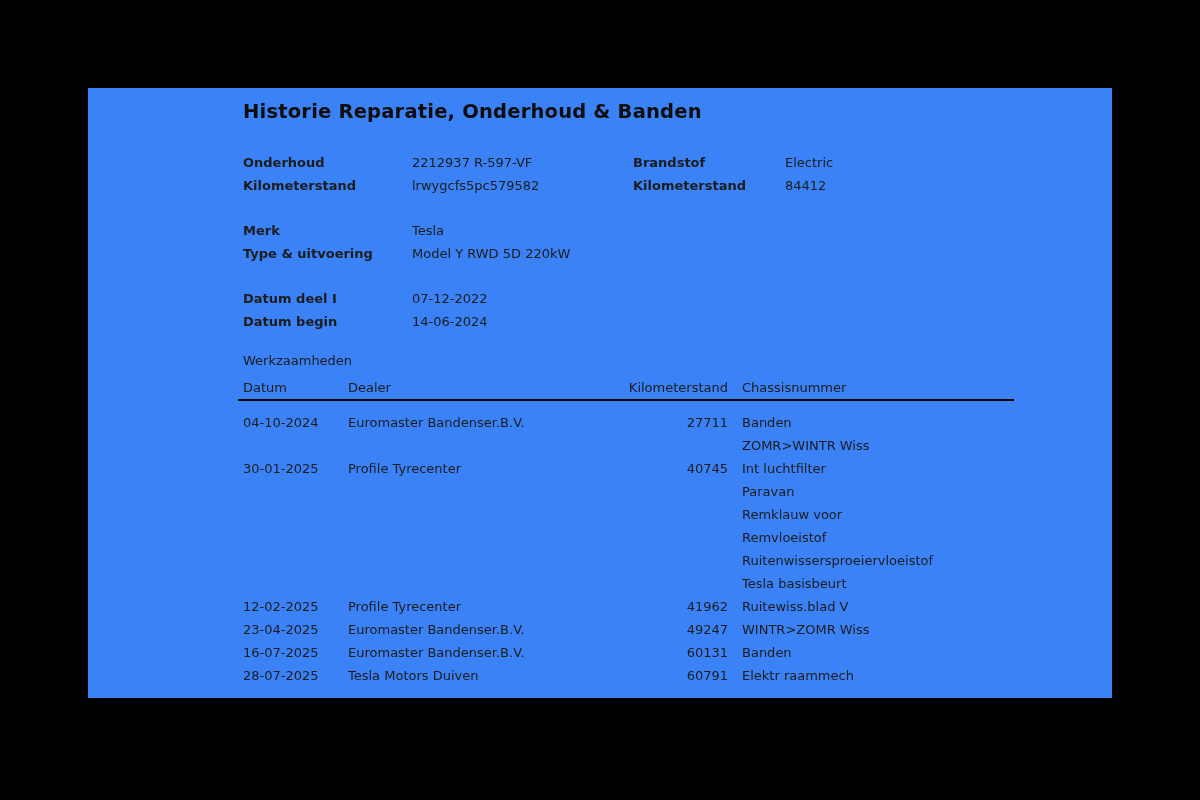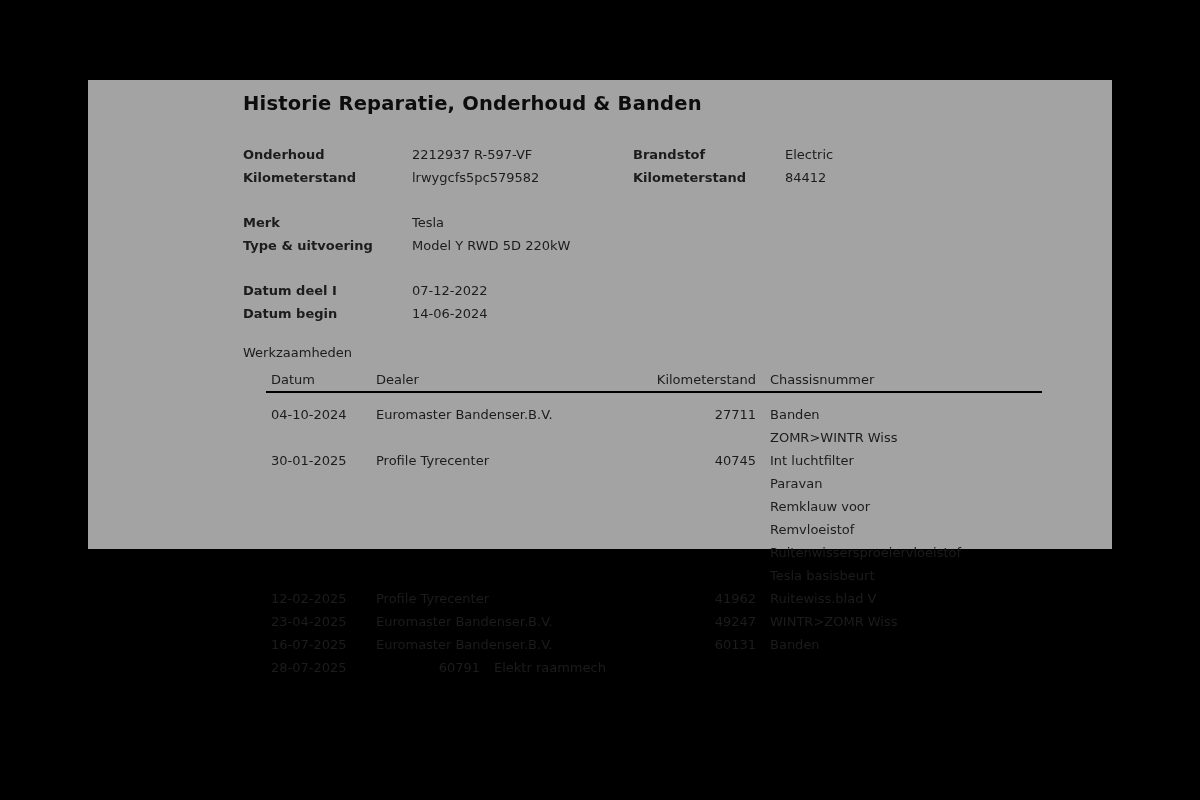--- a/index.html
+++ b/index.html
@@ -6,24 +6,24 @@
   html, body { width: 1200px; height: 800px; }
   body {
     background: #000000;
     font-family: "DejaVu Sans", "Liberation Sans", sans-serif;
     position: relative;
     overflow: hidden;
   }
   .page {
     position: absolute;
     left: 88px;
-    top: 80px;
+    top: 88px;
     width: 1024px;
-    height: 469px;
-    background: #a3a3a3;
+    height: 610px;
+    background: #3b82f6;
     color: #1c1c1c;
   }
   .content {
     position: absolute;
     left: 155px;
     top: 0;
     width: 815px;
     height: 100%;
     font-size: 13px;
   }
@@ -46,21 +46,21 @@
   .blk-ids     { top: 63px; }
   .blk-vehicle { top: 131px; }
   .blk-dates   { top: 199px; }
   .section-title {
     position: absolute;
     left: 0;
     top: 261px;
     font-weight: normal;
     line-height: 23px;
   }
-  .table-wrap { position: absolute; left: 0; top: 288px; width: 771px; margin-left: 28px; }
+  .table-wrap { position: absolute; left: 0; top: 288px; width: 771px; }
   .trow { display: flex; align-items: flex-start; line-height: 23px; }
   .c-datum  { width: 105px; flex: none; }
   .c-dealer { width: 276px; flex: none; }
   .c-km     { width: 104px; flex: none; text-align: right; }
   .c-oms    { margin-left: 14px; flex: none; }
   .c-oms div { line-height: 23px; white-space: nowrap; }
   .thead { position: relative; height: 25px; }
   .thead::after {
     content: "";
     position: absolute;
@@ -173,20 +173,21 @@
     <span class="c-datum">16-07-2025</span>
     <span class="c-dealer">Euromaster Bandenser.B.V.</span>
     <span class="c-km">60131</span>
     <div class="c-oms">
               <div>Banden</div>
             </div>
   </div>
 
   <div class="trow">
     <span class="c-datum">28-07-2025</span>
+    <span class="c-dealer">Tesla Motors Duiven</span>
     <span class="c-km">60791</span>
     <div class="c-oms">
               <div>Elektr raammech</div>
             </div>
   </div>
 </div>
     </div>
 
   </div>
 </div>

